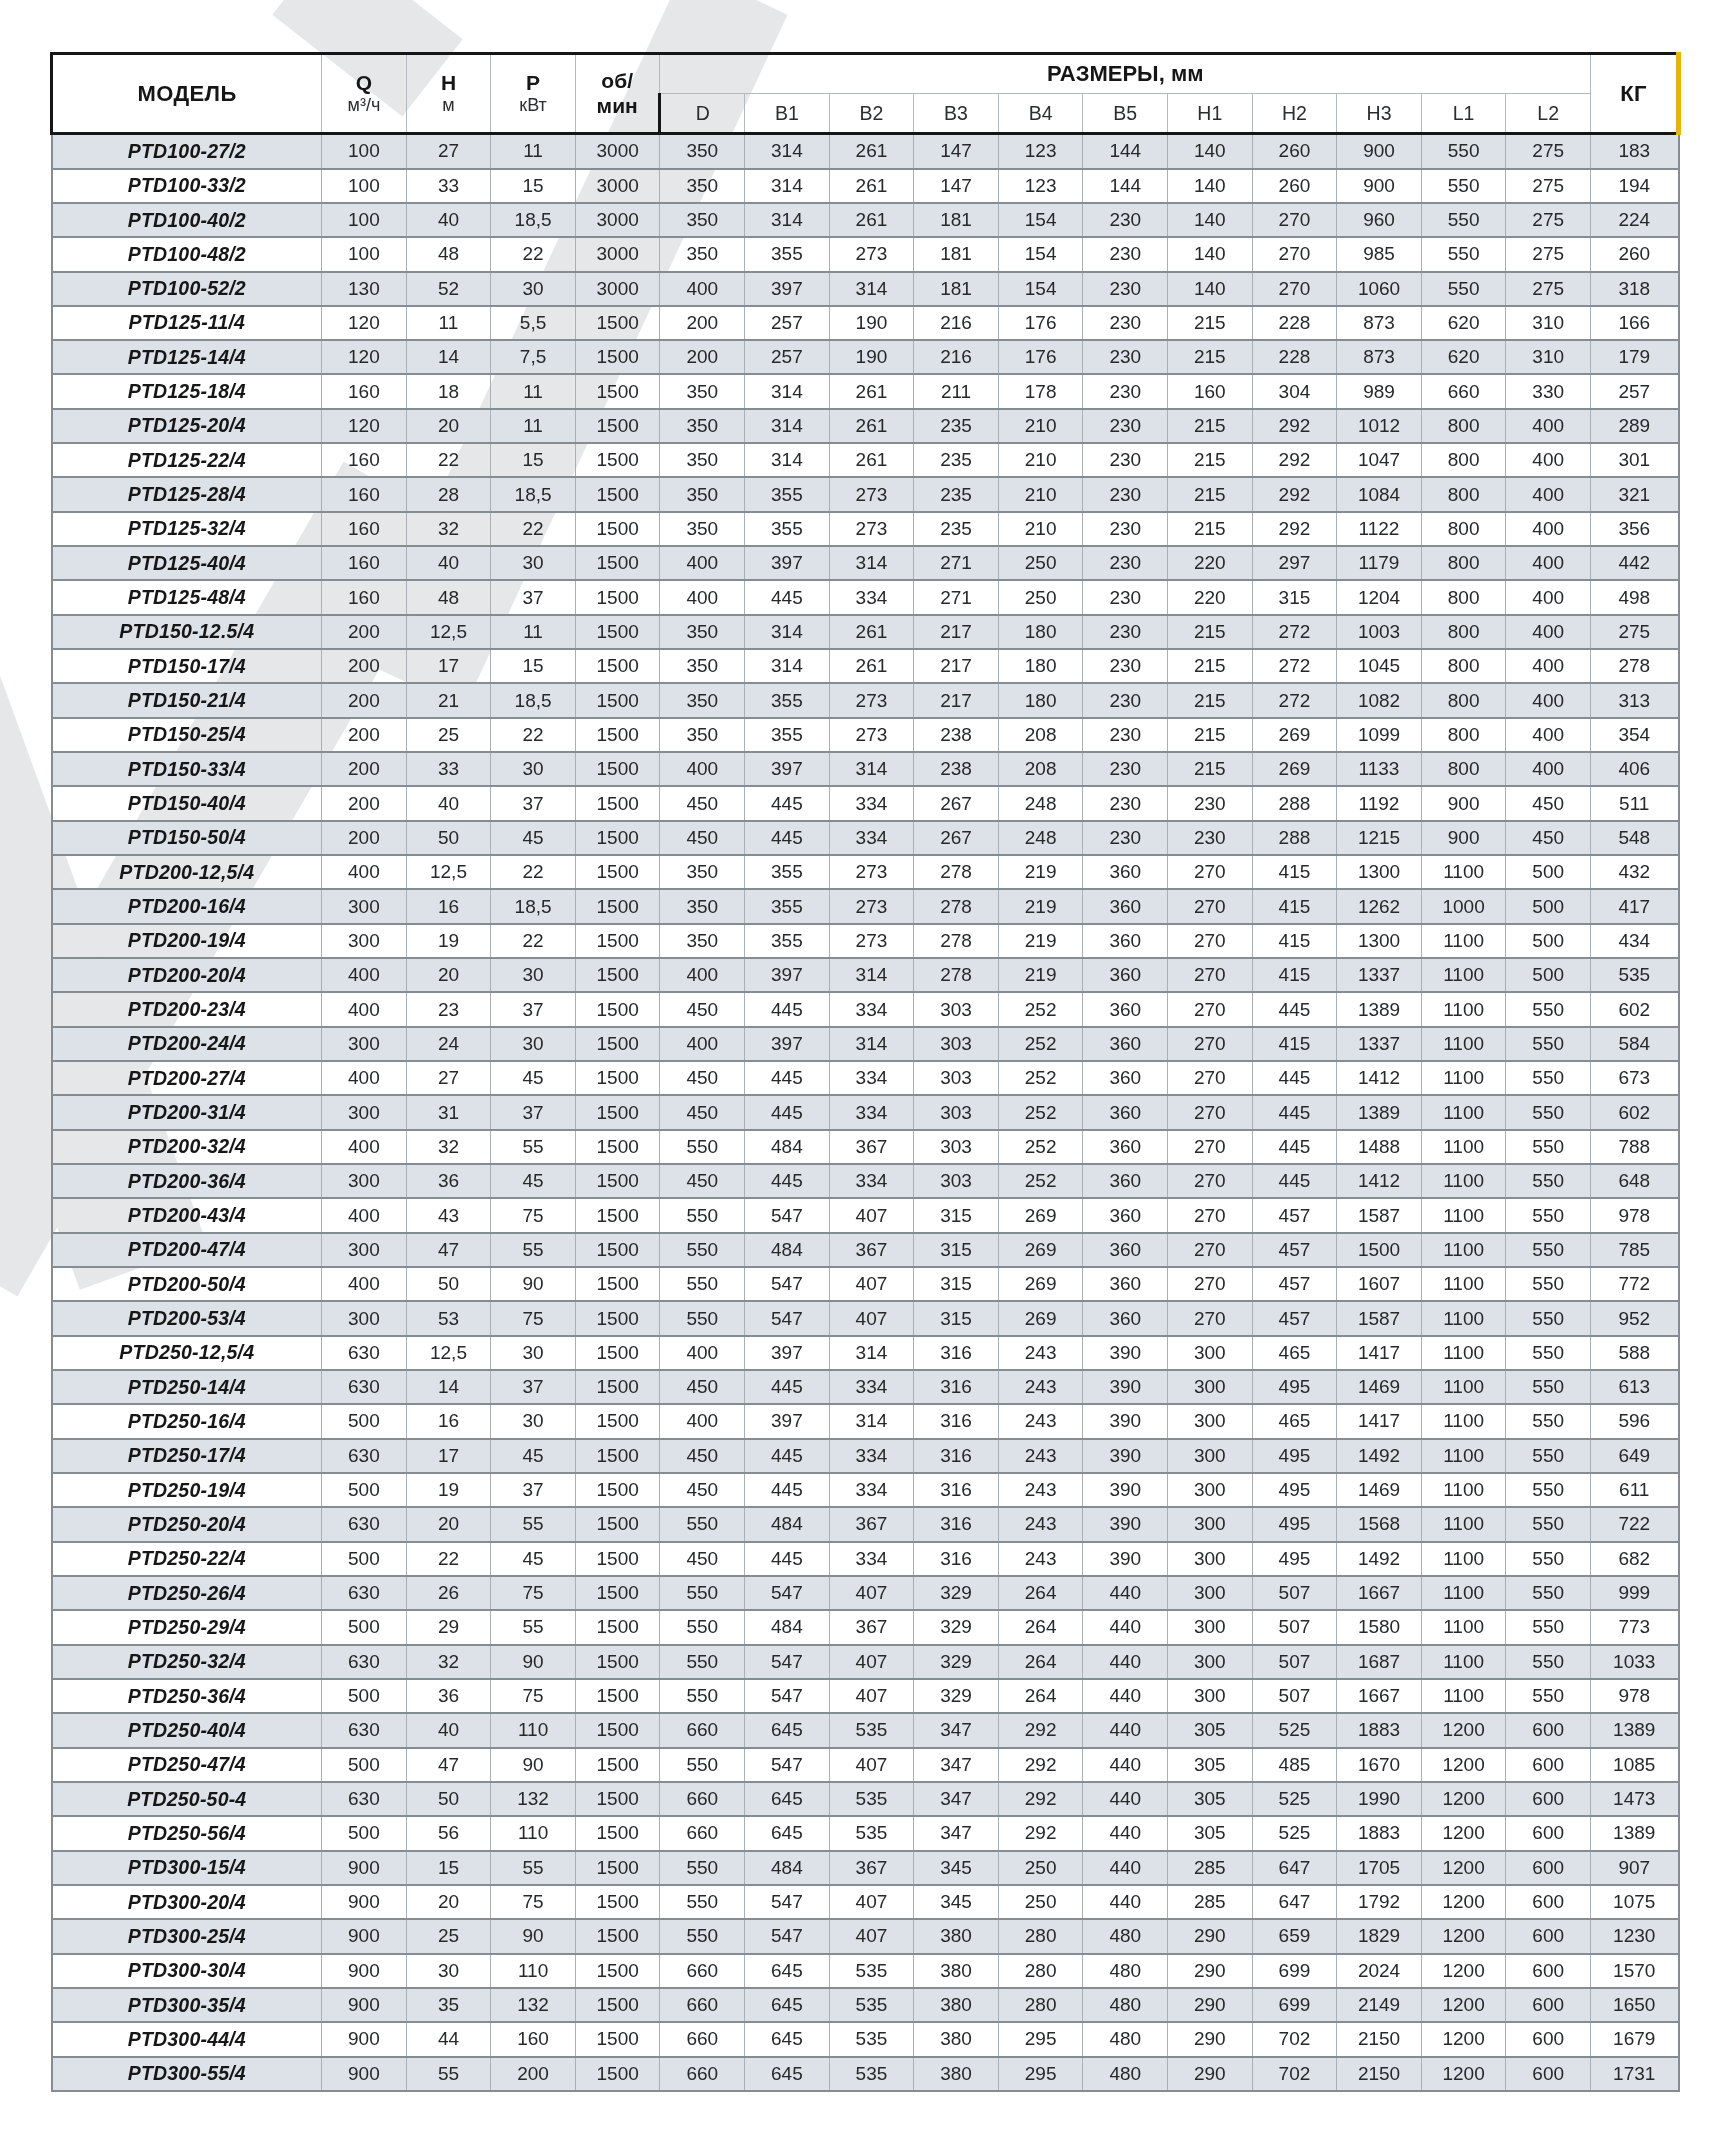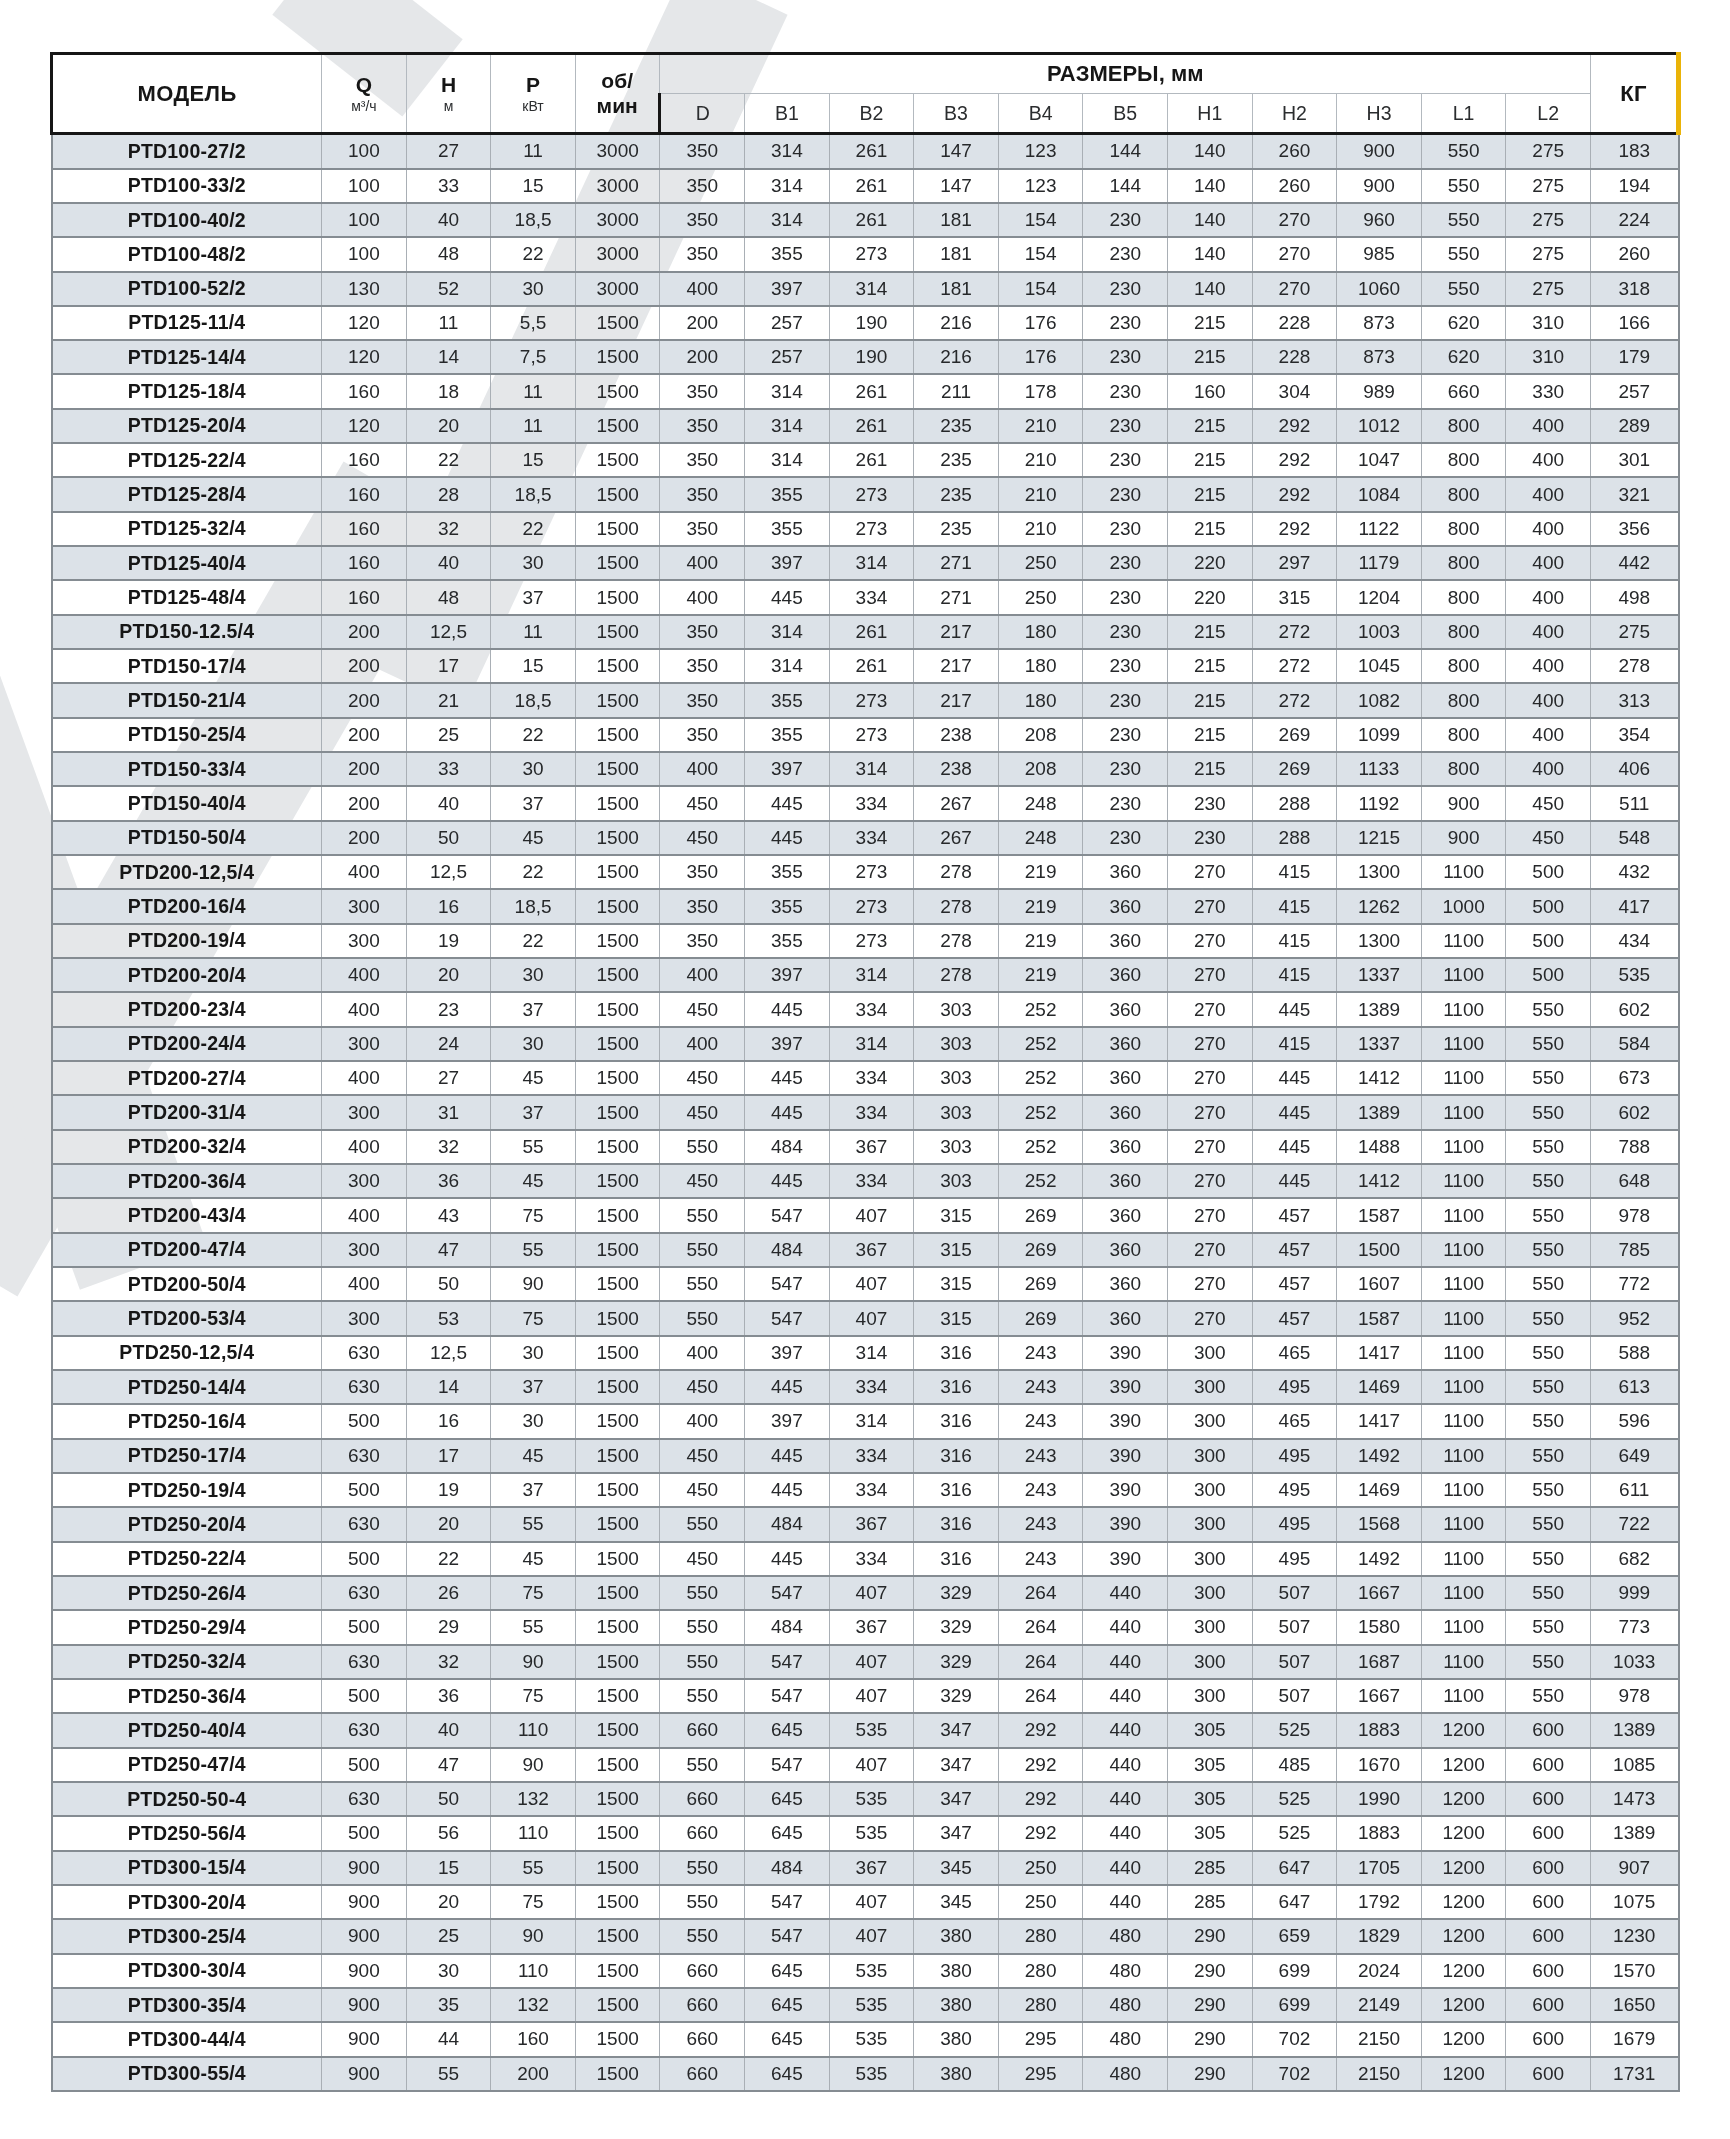--- a/index.html
+++ b/index.html
@@ -36,31 +36,31 @@
 
   
   thead th { background: transparent; font-weight: 400; border-left: 1.5px solid #b3b9bf; }
   thead tr.hrow1 th { border-top: 3.8px solid #161616; }
   thead th:first-child { border-left: 3px solid #161616; }
   thead th.kg { border-right: 5px solid #eab308; }
   thead th.rowspan2 { border-bottom: 3.8px solid #161616; }
   thead th.sizes { height: 38px; border-bottom: 1.5px solid #b3b9bf; font-weight: 700; font-size: 22px; color: #161616; }
   thead tr.hrow2 th { height: 38px; border-bottom: 3.8px solid #161616; font-size: 19.5px; color: #2b2d2f; }
   .hdr-main  { display: block; font-weight: 700; font-size: 21px; color: #161616; line-height: 1.15; }
-  .hdr-unit  { display: block; font-weight: 400; font-size: 14px; color: #2b2d2f; line-height: 1.15; }
+  .hdr-unit  { display: block; font-weight: 400; font-size: 18px; color: #2b2d2f; line-height: 1.15; }
   .hdr-model { font-weight: 700; font-size: 22px; color: #161616; letter-spacing: 0.4px; }
 
   
   tbody td {
     font-size: 19px;
     border-left: 1.5px solid #a9afb5;
     border-top: 2.3px solid #858c92;
   }
   tbody tr:first-child td { border-top: none; }
-  tbody td:first-child { border-left: 2.3px solid #858c92; }
+  tbody td:first-child { border-left: 2.3px solid #858c92; font-style: italic; }
   tbody td:last-child  { border-right: 2.3px solid #858c92; }
   tbody tr:last-child td { border-bottom: 2.3px solid #858c92; }
   tbody tr:nth-child(odd) td { background: #dce2e8; }
   tbody tr:nth-child(even) td { background: transparent; }
   tbody td.model { font-weight: 700; font-size: 19.5px; color: #161616; letter-spacing: 0.2px; }
   tbody td.num   { color: #26282a; }
 </style>
 </head>
 <body>
 

